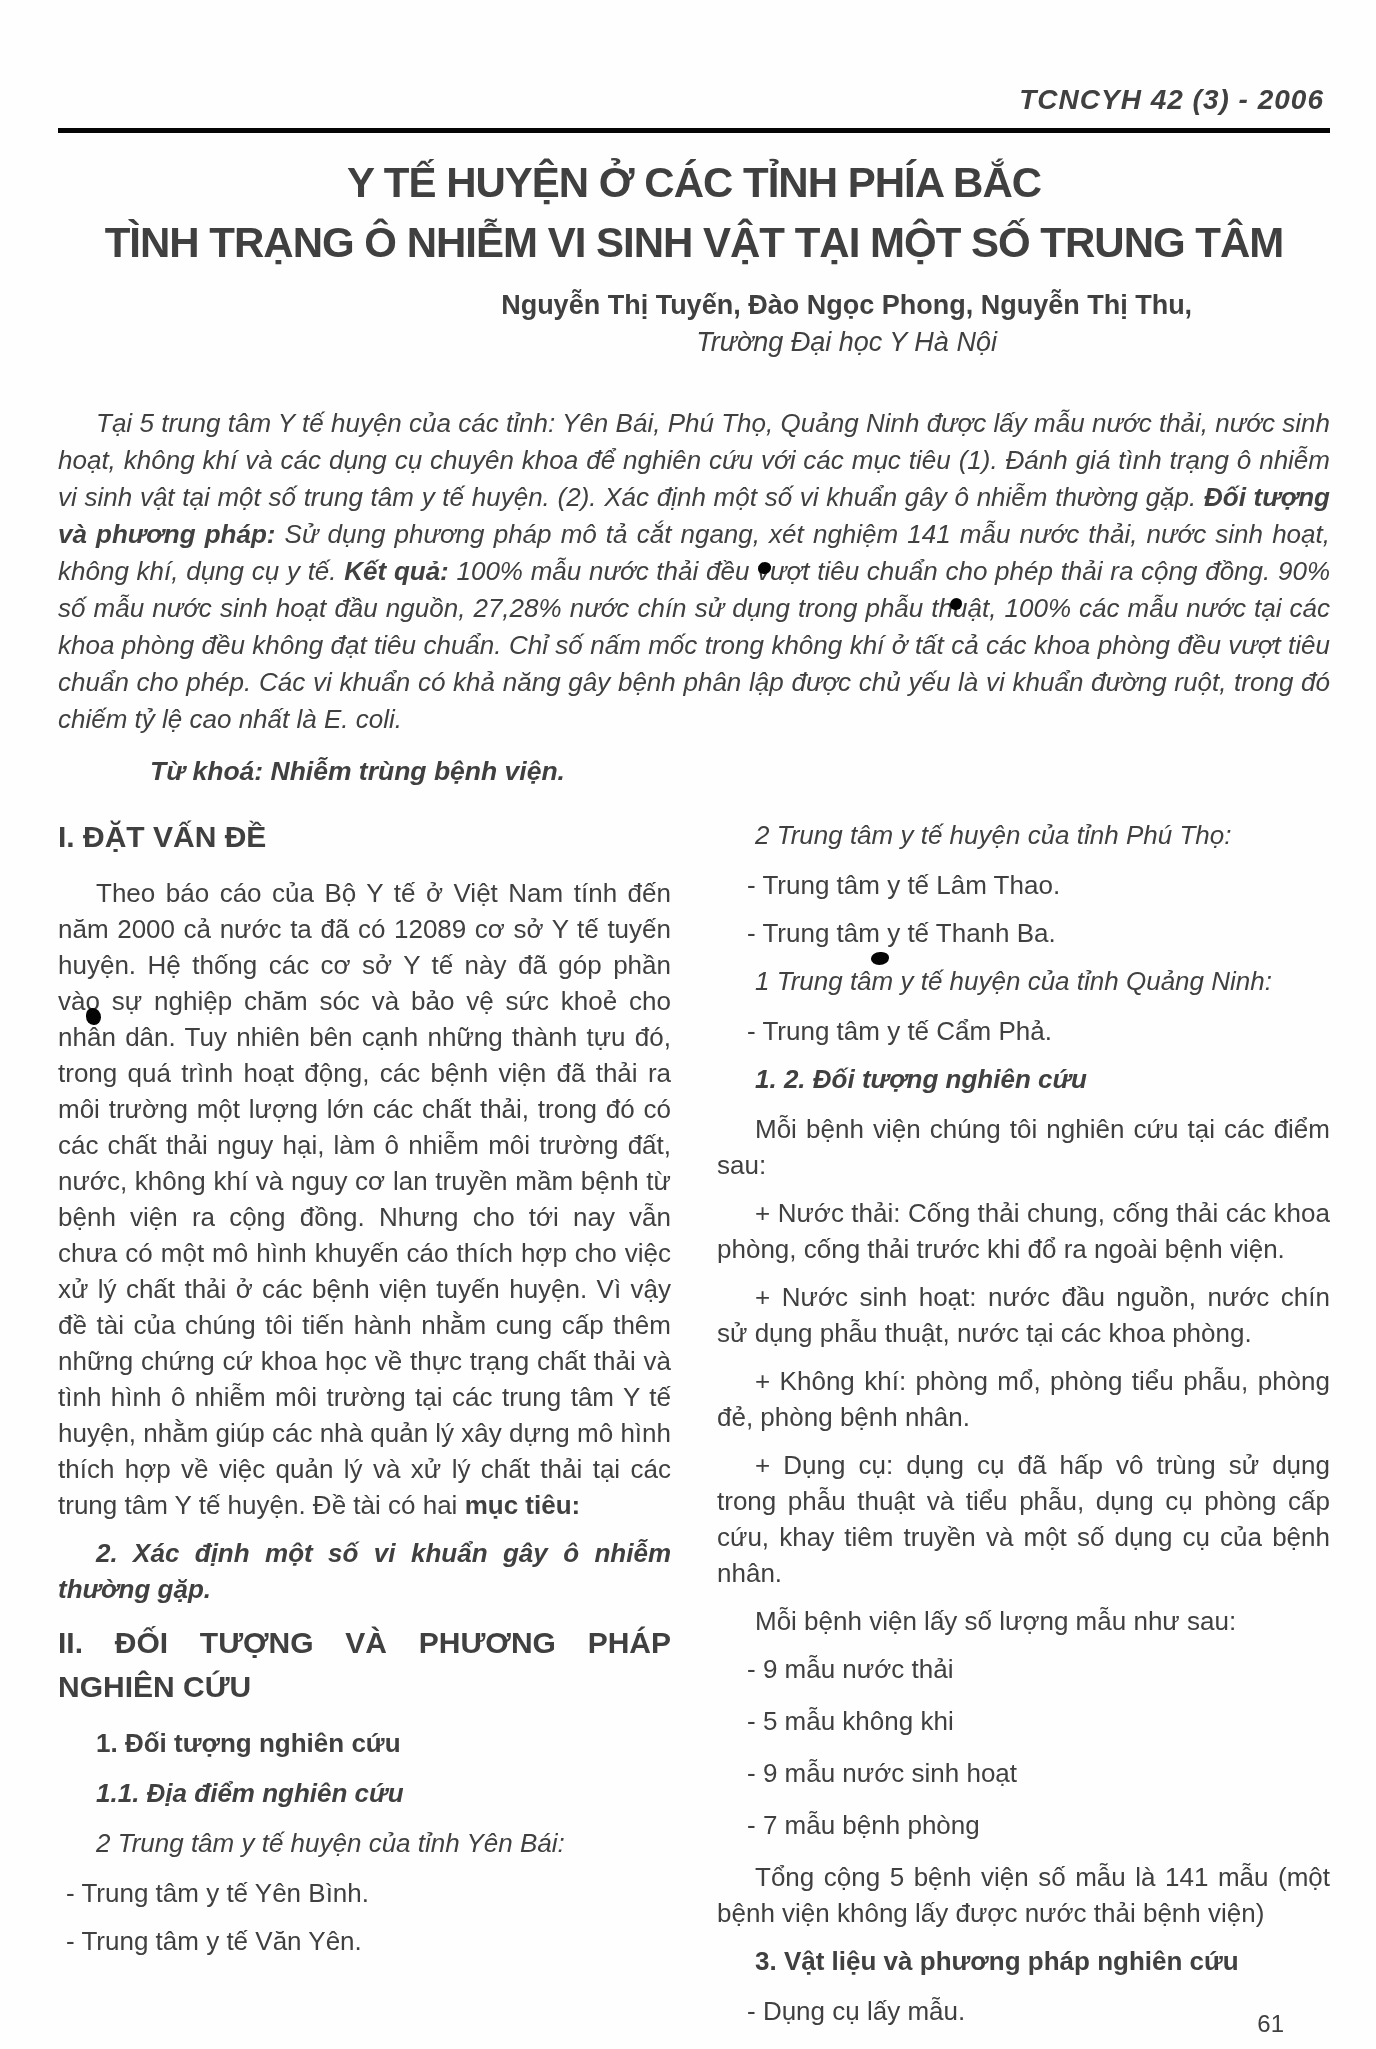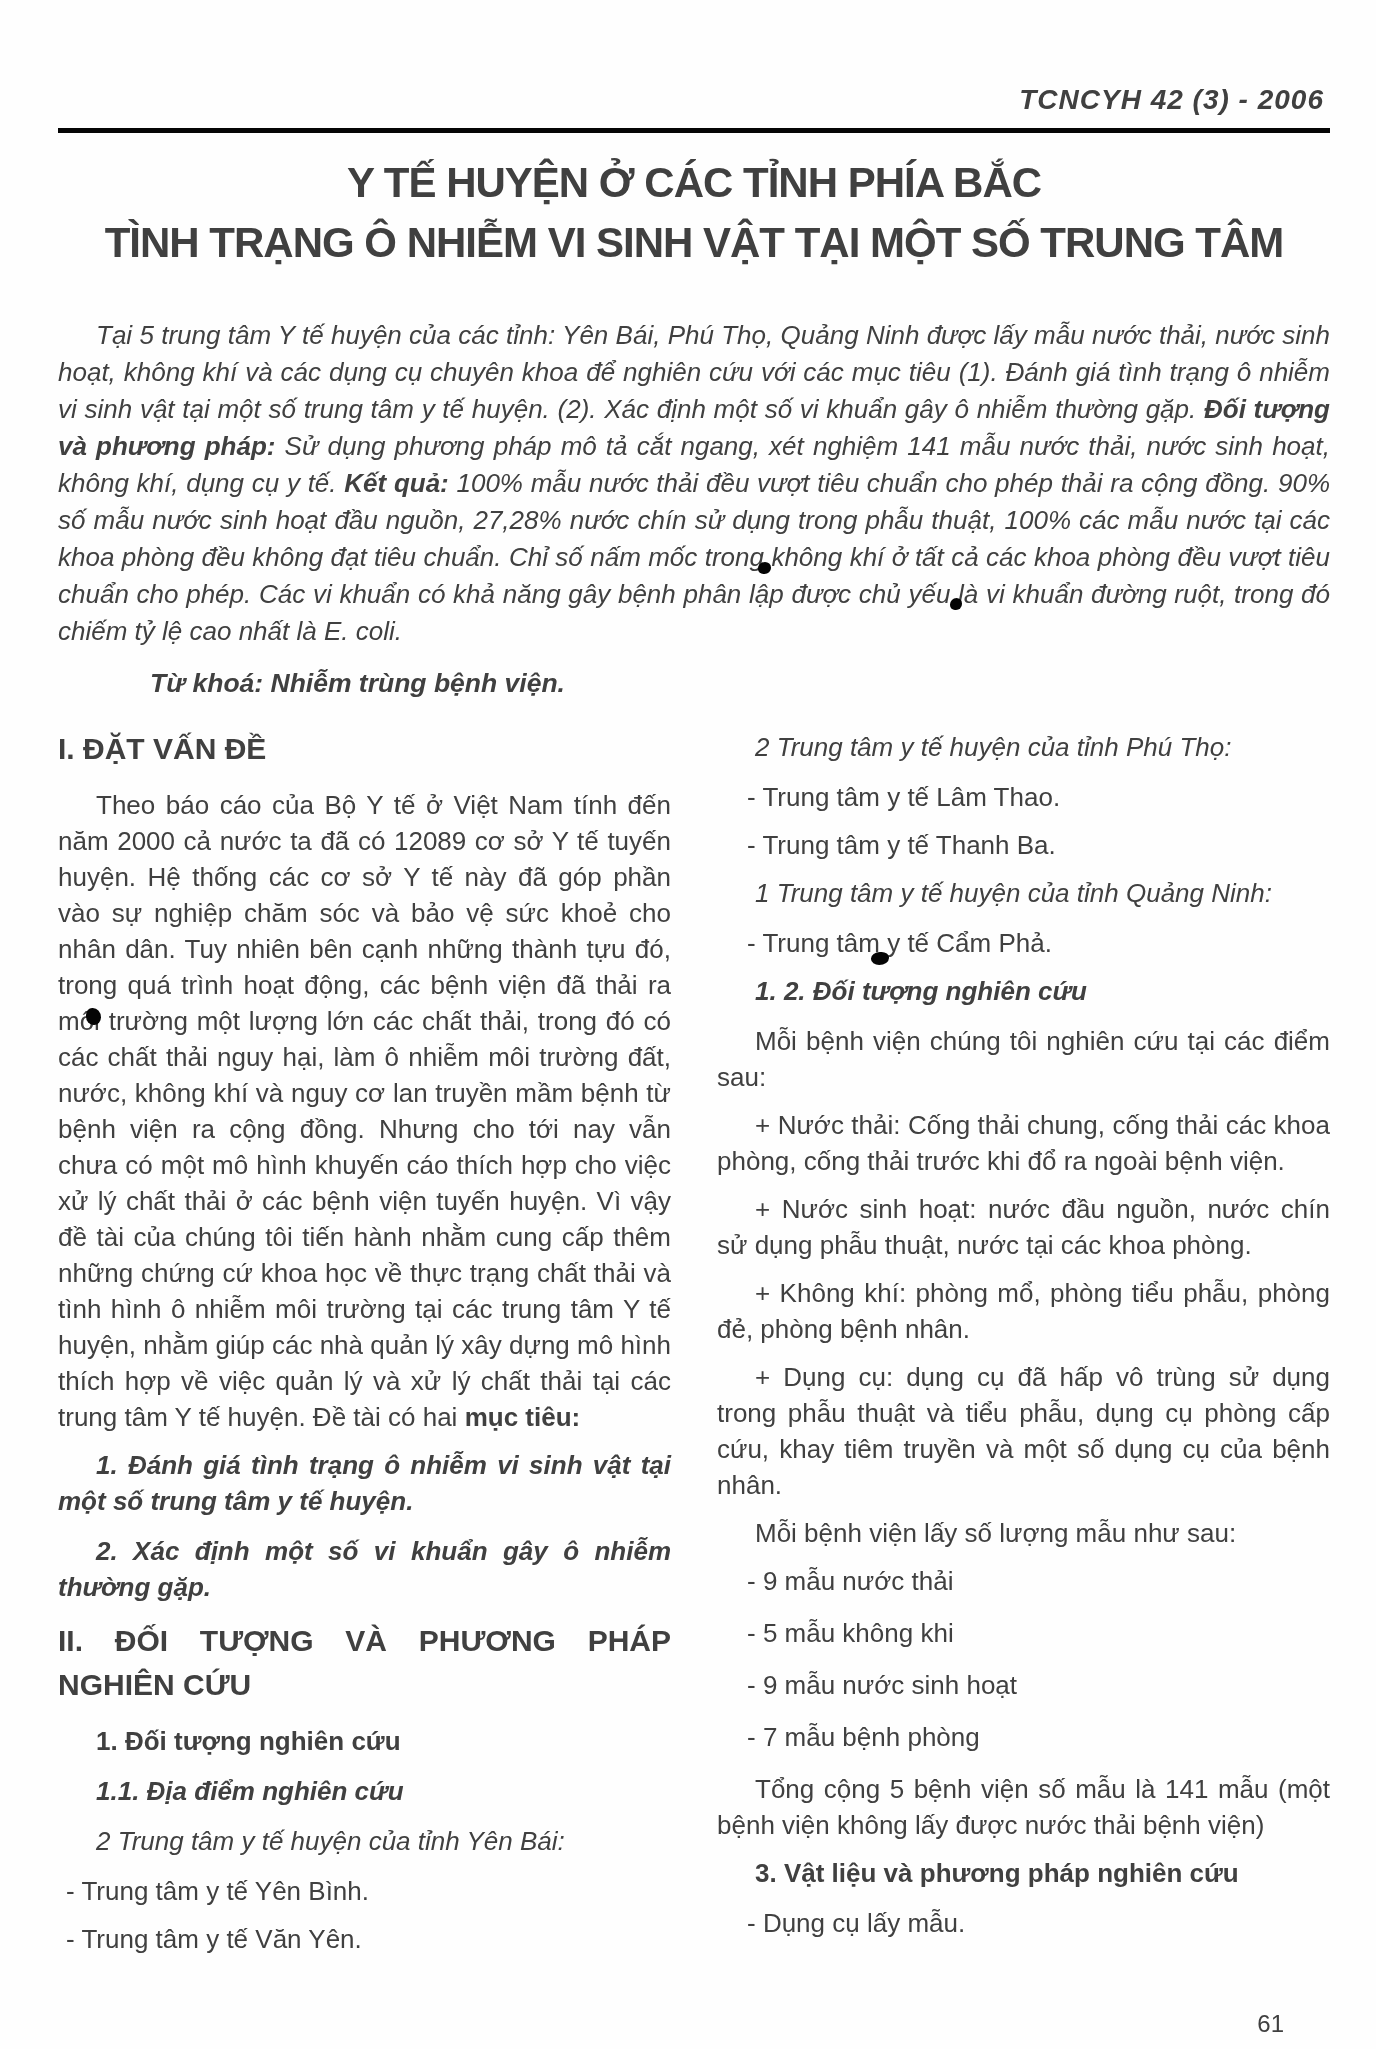--- a/index.html
+++ b/index.html
@@ -124,31 +124,34 @@
 <div class="page">
 
   <div class="journal-header">TCNCYH 42 (3) - 2006</div>
   <div class="rule"></div>
 
   <h1 class="title">
     <span class="title-line">Y TẾ HUYỆN Ở CÁC TỈNH PHÍA BẮC</span>
     <span class="title-line">TÌNH TRẠNG Ô NHIỄM VI SINH VẬT TẠI MỘT SỐ TRUNG TÂM</span>
   </h1>
 
+  <div class="byline">
+    <div class="authors">Nguyễn Thị Tuyến, Đào Ngọc Phong, Nguyễn Thị Thu,</div>
+    <div class="affiliation">Trường Đại học Y Hà Nội</div>
+  </div>
 
   <p class="abstract"><span>Tại 5 trung tâm Y tế huyện của các tỉnh: Yên Bái, Phú Thọ, Quảng Ninh được lấy mẫu nước thải, nước sinh hoạt, không khí và các dụng cụ chuyên khoa để nghiên cứu với các mục tiêu (1). Đánh giá tình trạng ô nhiễm vi sinh vật tại một số trung tâm y tế huyện. (2). Xác định một số vi khuẩn gây ô nhiễm thường gặp. </span><span class="b">Đối tượng và phương pháp:</span><span> Sử dụng phương pháp mô tả cắt ngang, xét nghiệm 141 mẫu nước thải, nước sinh hoạt, không khí, dụng cụ y tế. </span><span class="b">Kết quả:</span><span> 100% mẫu nước thải đều vượt tiêu chuẩn cho phép thải ra cộng đồng. 90% số mẫu nước sinh hoạt đầu nguồn, 27,28% nước chín sử dụng trong phẫu thuật, 100% các mẫu nước tại các khoa phòng đều không đạt tiêu chuẩn. Chỉ số nấm mốc trong không khí ở tất cả các khoa phòng đều vượt tiêu chuẩn cho phép. Các vi khuẩn có khả năng gây bệnh phân lập được chủ yếu là vi khuẩn đường ruột, trong đó chiếm tỷ lệ cao nhất là E. coli.</span></p>
 
   <p class="keywords">Từ khoá: Nhiễm trùng bệnh viện.</p>
 
   <div class="columns">
 
     <div class="col">
       <h2 class="sec">I. ĐẶT VẤN ĐỀ</h2>
       <p class="para"><span>Theo báo cáo của Bộ Y tế ở Việt Nam tính đến năm 2000 cả nước ta đã có 12089 cơ sở Y tế tuyến huyện. Hệ thống các cơ sở Y tế này đã góp phần vào sự nghiệp chăm sóc và bảo vệ sức khoẻ cho nhân dân. Tuy nhiên bên cạnh những thành tựu đó, trong quá trình hoạt động, các bệnh viện đã thải ra môi trường một lượng lớn các chất thải, trong đó có các chất thải nguy hại, làm ô nhiễm môi trường đất, nước, không khí và nguy cơ lan truyền mầm bệnh từ bệnh viện ra cộng đồng. Nhưng cho tới nay vẫn chưa có một mô hình khuyến cáo thích hợp cho việc xử lý chất thải ở các bệnh viện tuyến huyện. Vì vậy đề tài của chúng tôi tiến hành nhằm cung cấp thêm những chứng cứ khoa học về thực trạng chất thải và tình hình ô nhiễm môi trường tại các trung tâm Y tế huyện, nhằm giúp các nhà quản lý xây dựng mô hình thích hợp về việc quản lý và xử lý chất thải tại các trung tâm Y tế huyện. Đề tài có hai </span><span class="bu">mục tiêu:</span></p>
-      <p class="objective">1. Đánh giá tình trạng ô nhiễm vi sinh vật tại một số trung tâm y tế huyện.</p>
       <p class="objective">2. Xác định một số vi khuẩn gây ô nhiễm thường gặp.</p>
       <h2 class="sec">II. ĐỐI TƯỢNG VÀ PHƯƠNG PHÁP NGHIÊN CỨU</h2>
       <p class="sub bold">1. Đối tượng nghiên cứu</p>
       <p class="sub bolditalic">1.1. Địa điểm nghiên cứu</p>
       <p class="sub italic">2 Trung tâm y tế huyện của tỉnh Yên Bái:</p>
       <p class="item">- Trung tâm y tế Yên Bình.</p>
       <p class="item">- Trung tâm y tế Văn Yên.</p>
     </div>
 
     <div class="col">

